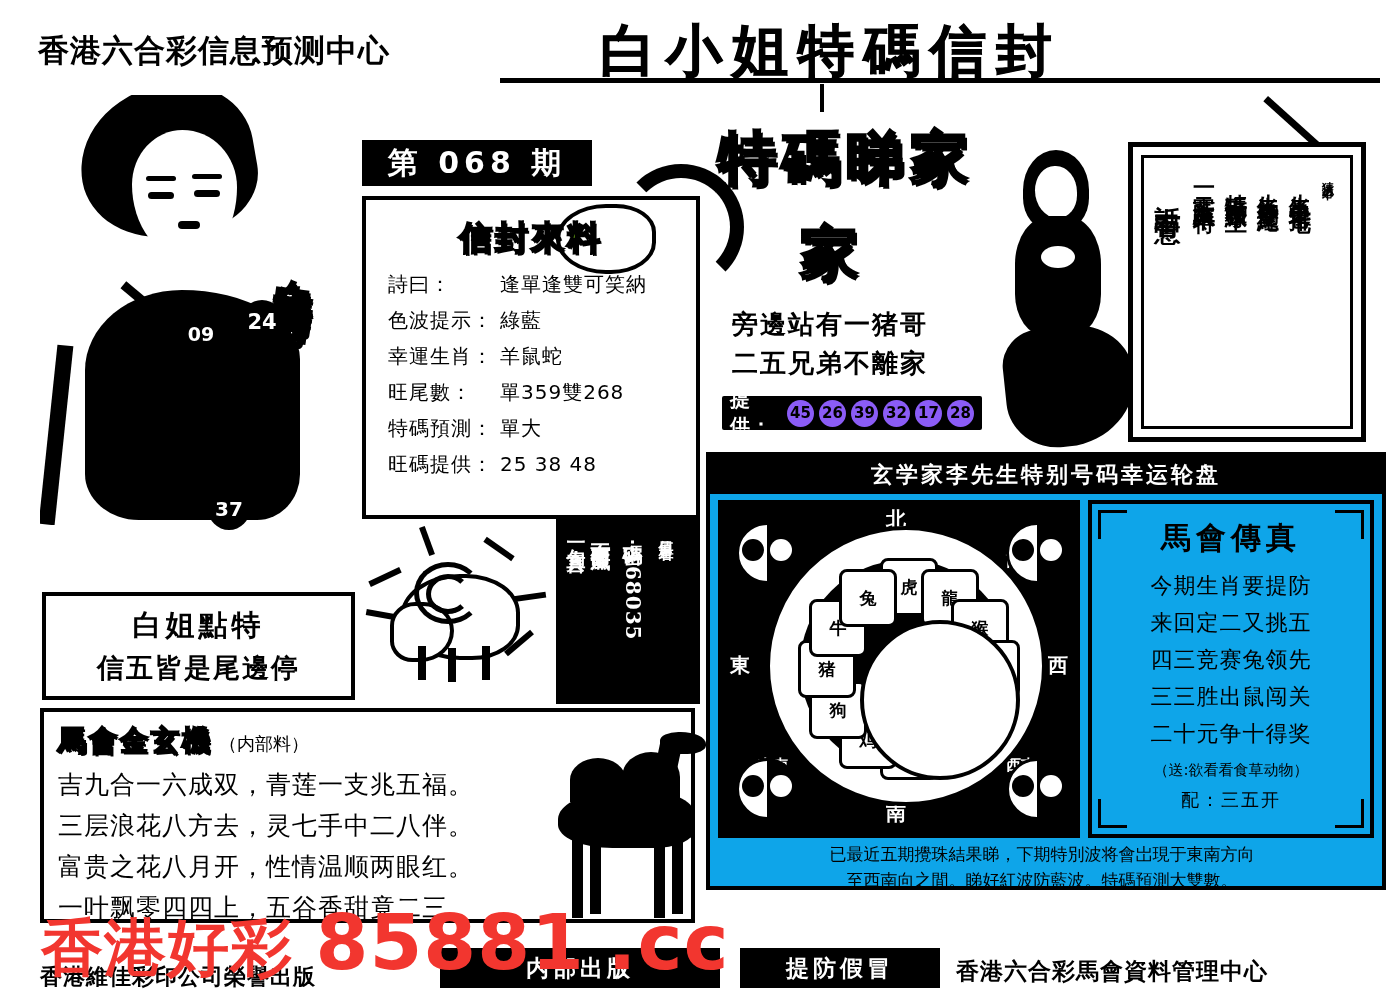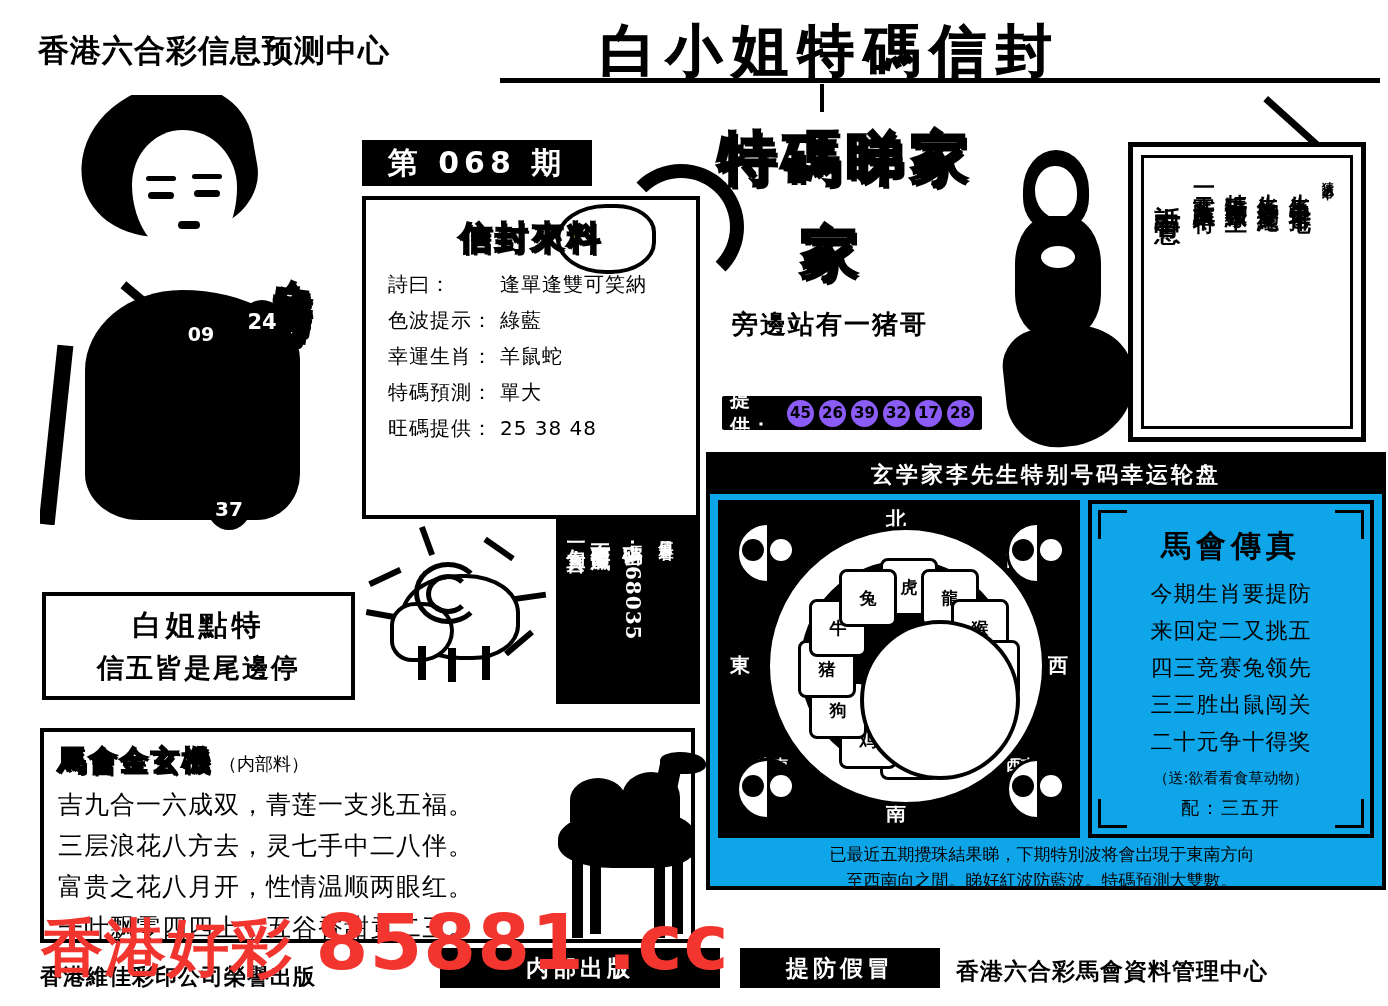--- a/index.html
+++ b/index.html
@@ -131,21 +131,21 @@
     position:absolute;writing-mode:vertical-rl;
     font-family:"DejaVu Serif",serif;font-weight:bold;
   }
   .seal-a{left:96px;top:8px;font-size:15px;letter-spacing:2px;}
   .seal-b{left:60px;top:8px;font-size:20px;letter-spacing:1px;}
   .seal-c{left:28px;top:8px;font-size:20px;letter-spacing:2px;}
   .seal-d{left:4px;top:12px;font-size:19px;letter-spacing:2px;}
 
   
   .poem-box{
-    position:absolute;left:40px;top:728px;width:655px;height:215px;
+    position:absolute;left:40px;top:708px;width:655px;height:215px;
     border:4px solid #000;
     padding:10px 0 0 14px;box-sizing:border-box;
   }
   .poem-title{
     font-size:28px;font-weight:bold;letter-spacing:3px;font-family:"DejaVu Serif",serif;
     color:#fff;-webkit-text-stroke:2px #000;text-shadow:2px 2px 0 #000;
     display:inline-block;
   }
   .poem-sub{font-size:18px;font-family:"DejaVu Sans",sans-serif;margin-left:6px;}
   .poem-line{
@@ -263,21 +263,21 @@
   .yy::before{content:"";position:absolute;left:3px;top:14px;width:22px;height:22px;border-radius:50%;background:#000;}
   .yy::after{content:"";position:absolute;right:3px;top:14px;width:22px;height:22px;border-radius:50%;background:#fff;}
   .dirlabel{
     position:absolute;color:#fff;font-size:20px;font-weight:bold;font-family:"DejaVu Serif",serif;
   }
   .dirlabel.small{font-size:15px;}
 
   .horse-panel{
     position:absolute;left:378px;top:44px;width:286px;height:338px;
     border:4px solid #000;box-sizing:border-box;
-    padding-top:8px;
+    padding-top:0;
   }
   .horse-title{
     text-align:center;font-size:30px;font-weight:bold;letter-spacing:5px;
     font-family:"DejaVu Serif",serif;margin:14px 0 12px 0;
   }
   .horse-line{
     text-align:center;font-size:22px;font-family:"DejaVu Serif",serif;letter-spacing:1px;margin:7px 0;
   }
   .horse-note{text-align:center;font-size:15px;margin-top:12px;font-family:"DejaVu Sans",sans-serif;}
   .horse-note2{text-align:center;font-size:18px;margin-top:8px;font-family:"DejaVu Serif",serif;letter-spacing:2px;}
@@ -363,20 +363,23 @@
   <div class="info-box">
     <div class="info-title">信封來料</div>
     <div class="info-row">
       <span class="lbl">詩曰：</span><span>逢單逢雙可笑納</span>
     </div>
     <div class="info-row">
       <span class="lbl">色波提示：</span><span>綠藍</span>
     </div>
     <div class="info-row">
       <span class="lbl">幸運生肖：</span><span>羊鼠蛇</span>
+    </div>
+    <div class="info-row">
+      <span class="lbl">旺尾數：</span><span>單359雙268</span>
     </div>
     <div class="info-row">
       <span class="lbl">特碼預測：</span><span>單大</span>
     </div>
     <div class="info-row">
       <span class="lbl">旺碼提供：</span><span>25  38  48</span>
     </div>
   </div>
 
   <div class="ram-box">
@@ -421,20 +424,21 @@
       <div class="camel-leg" style="left:54px;top:112px;height:74px;"></div>
       <div class="camel-leg" style="left:118px;top:112px;height:78px;"></div>
       <div class="camel-leg" style="left:136px;top:112px;height:74px;"></div>
     </div>
   </div>
 
   <div class="tm-title">特碼睇家</div>
   <div class="tm-title2">家</div>
   <div class="tm-poem">
     <div>旁邊站有一猪哥</div>
+    <div>二五兄弟不離家</div>
   </div>
   <div class="supply-row">
     <span class="supply-lbl">提供：</span>
     <span class="supply-nums">
       <span class="snum">45</span>
       <span class="snum">26</span>
       <span class="snum">39</span>
       <span class="snum">32</span>
       <span class="snum">17</span>
       <span class="snum">28</span>

